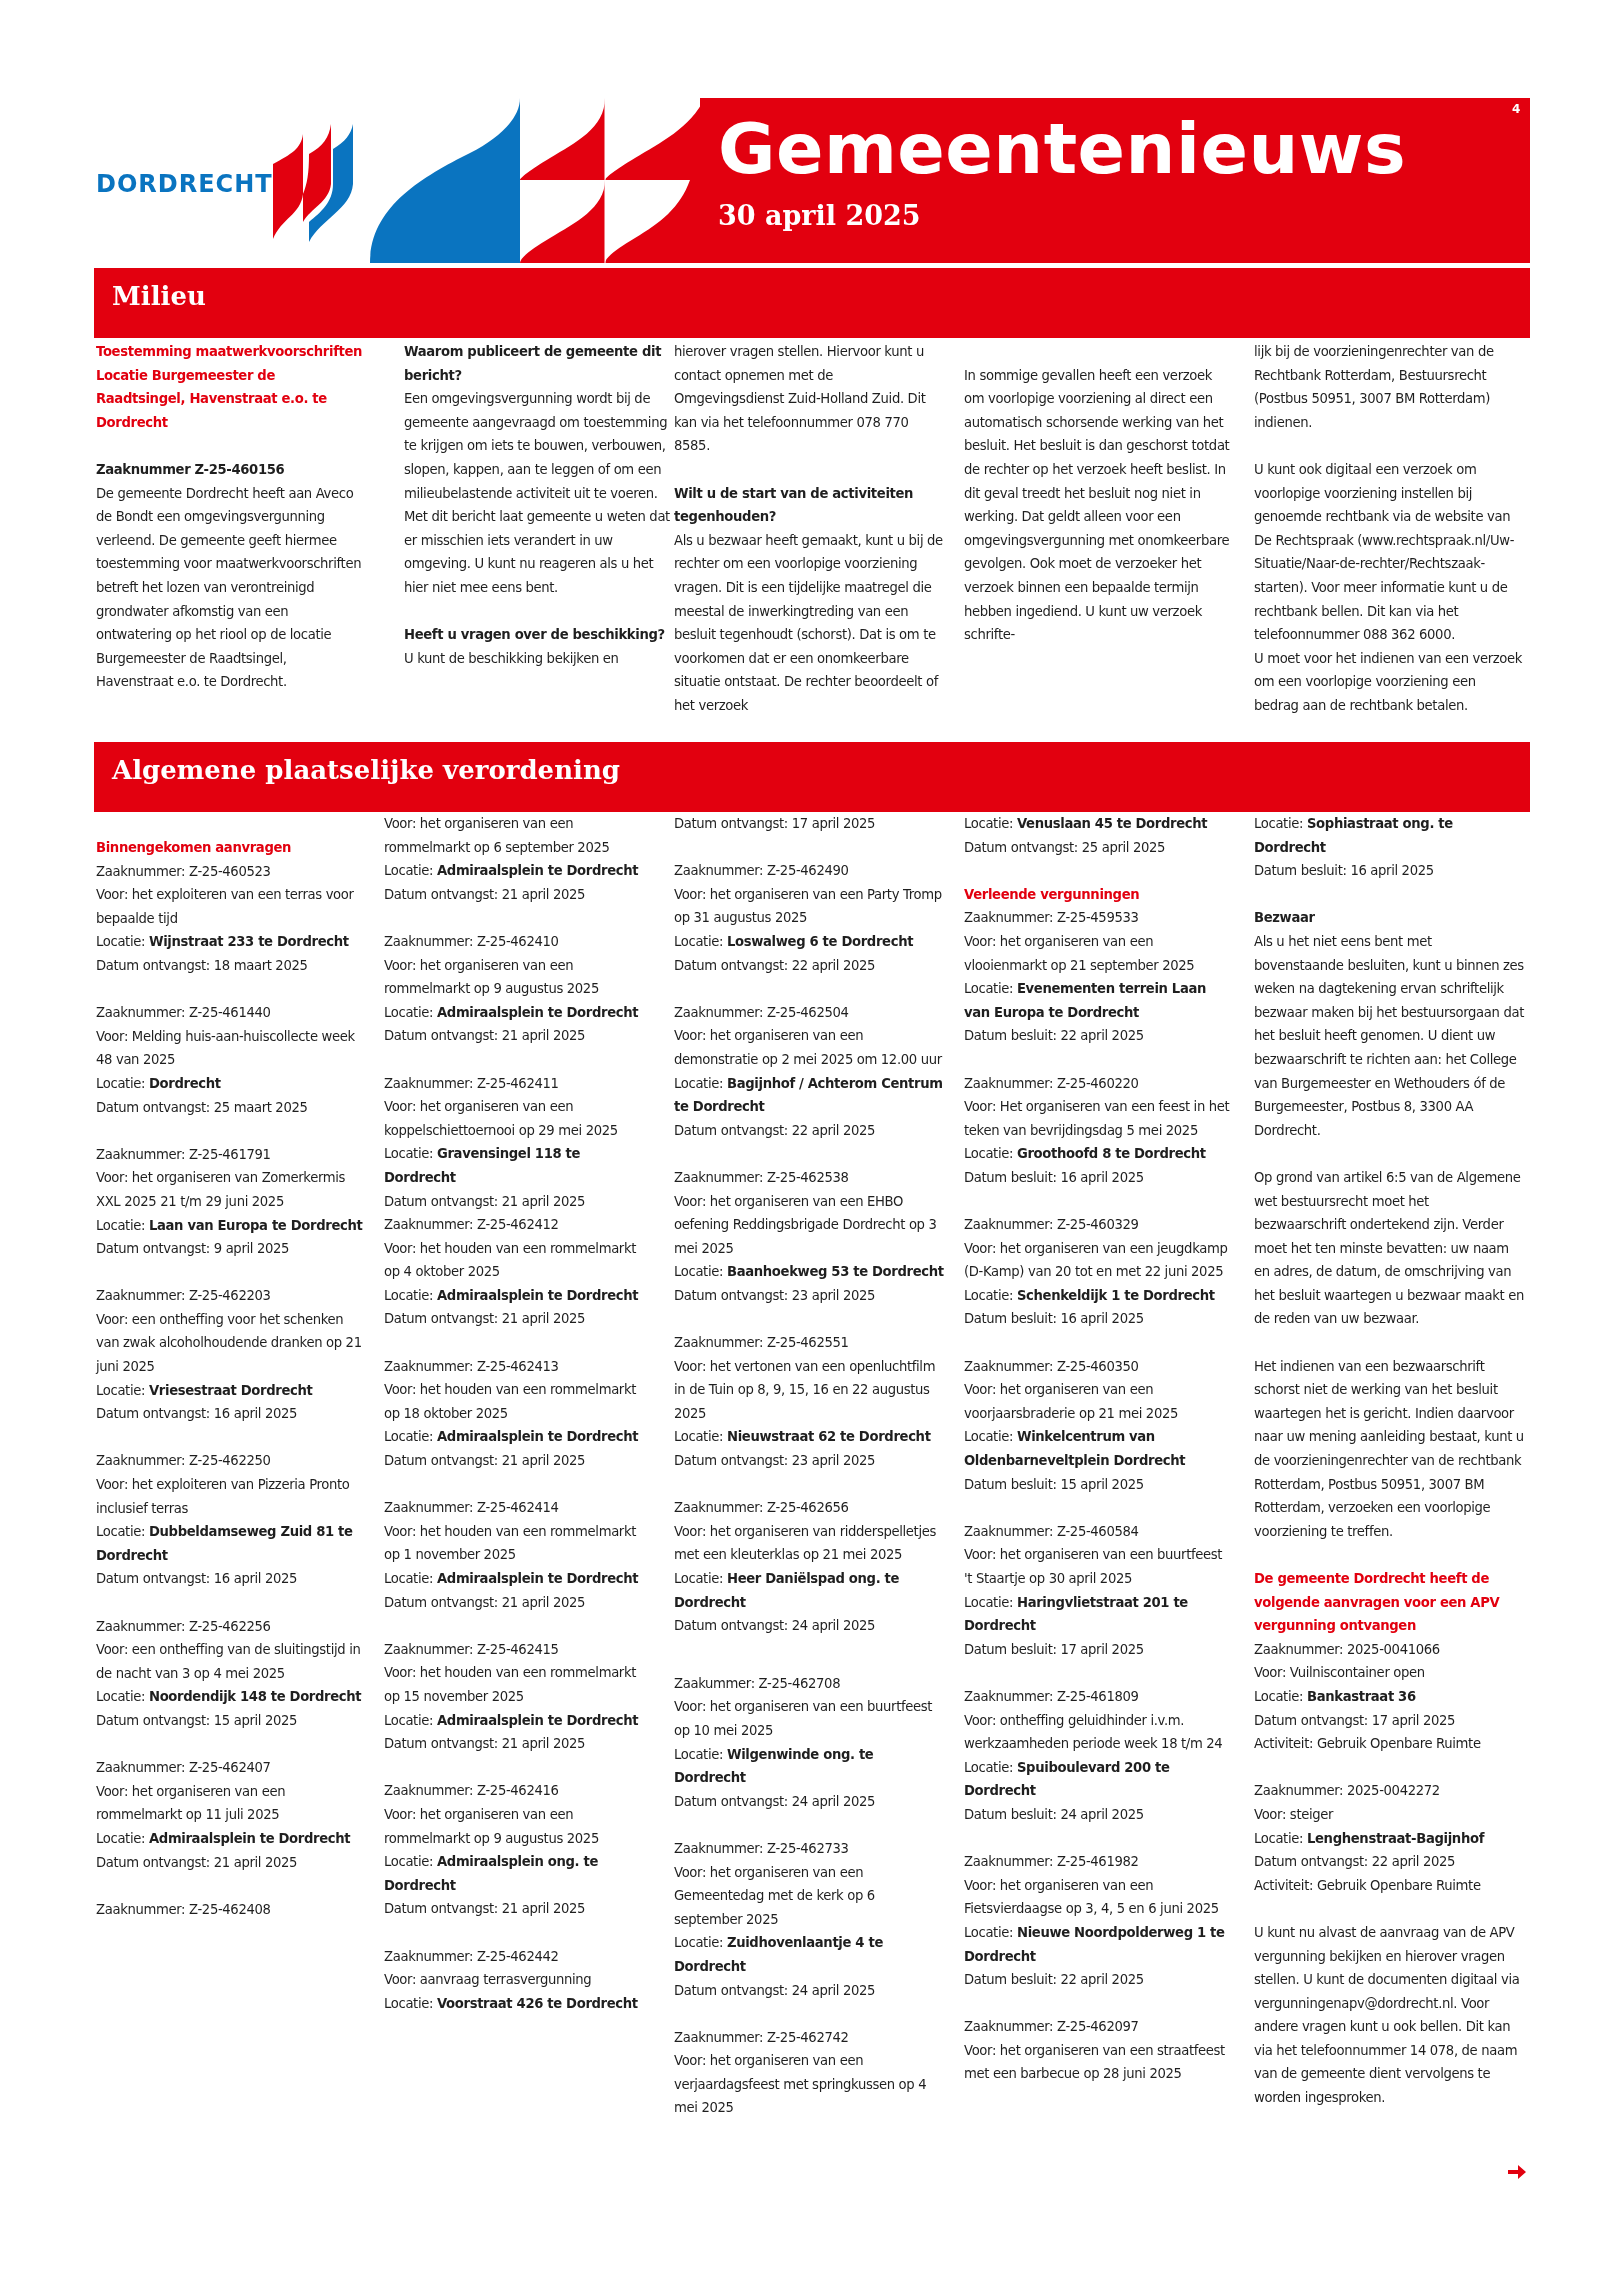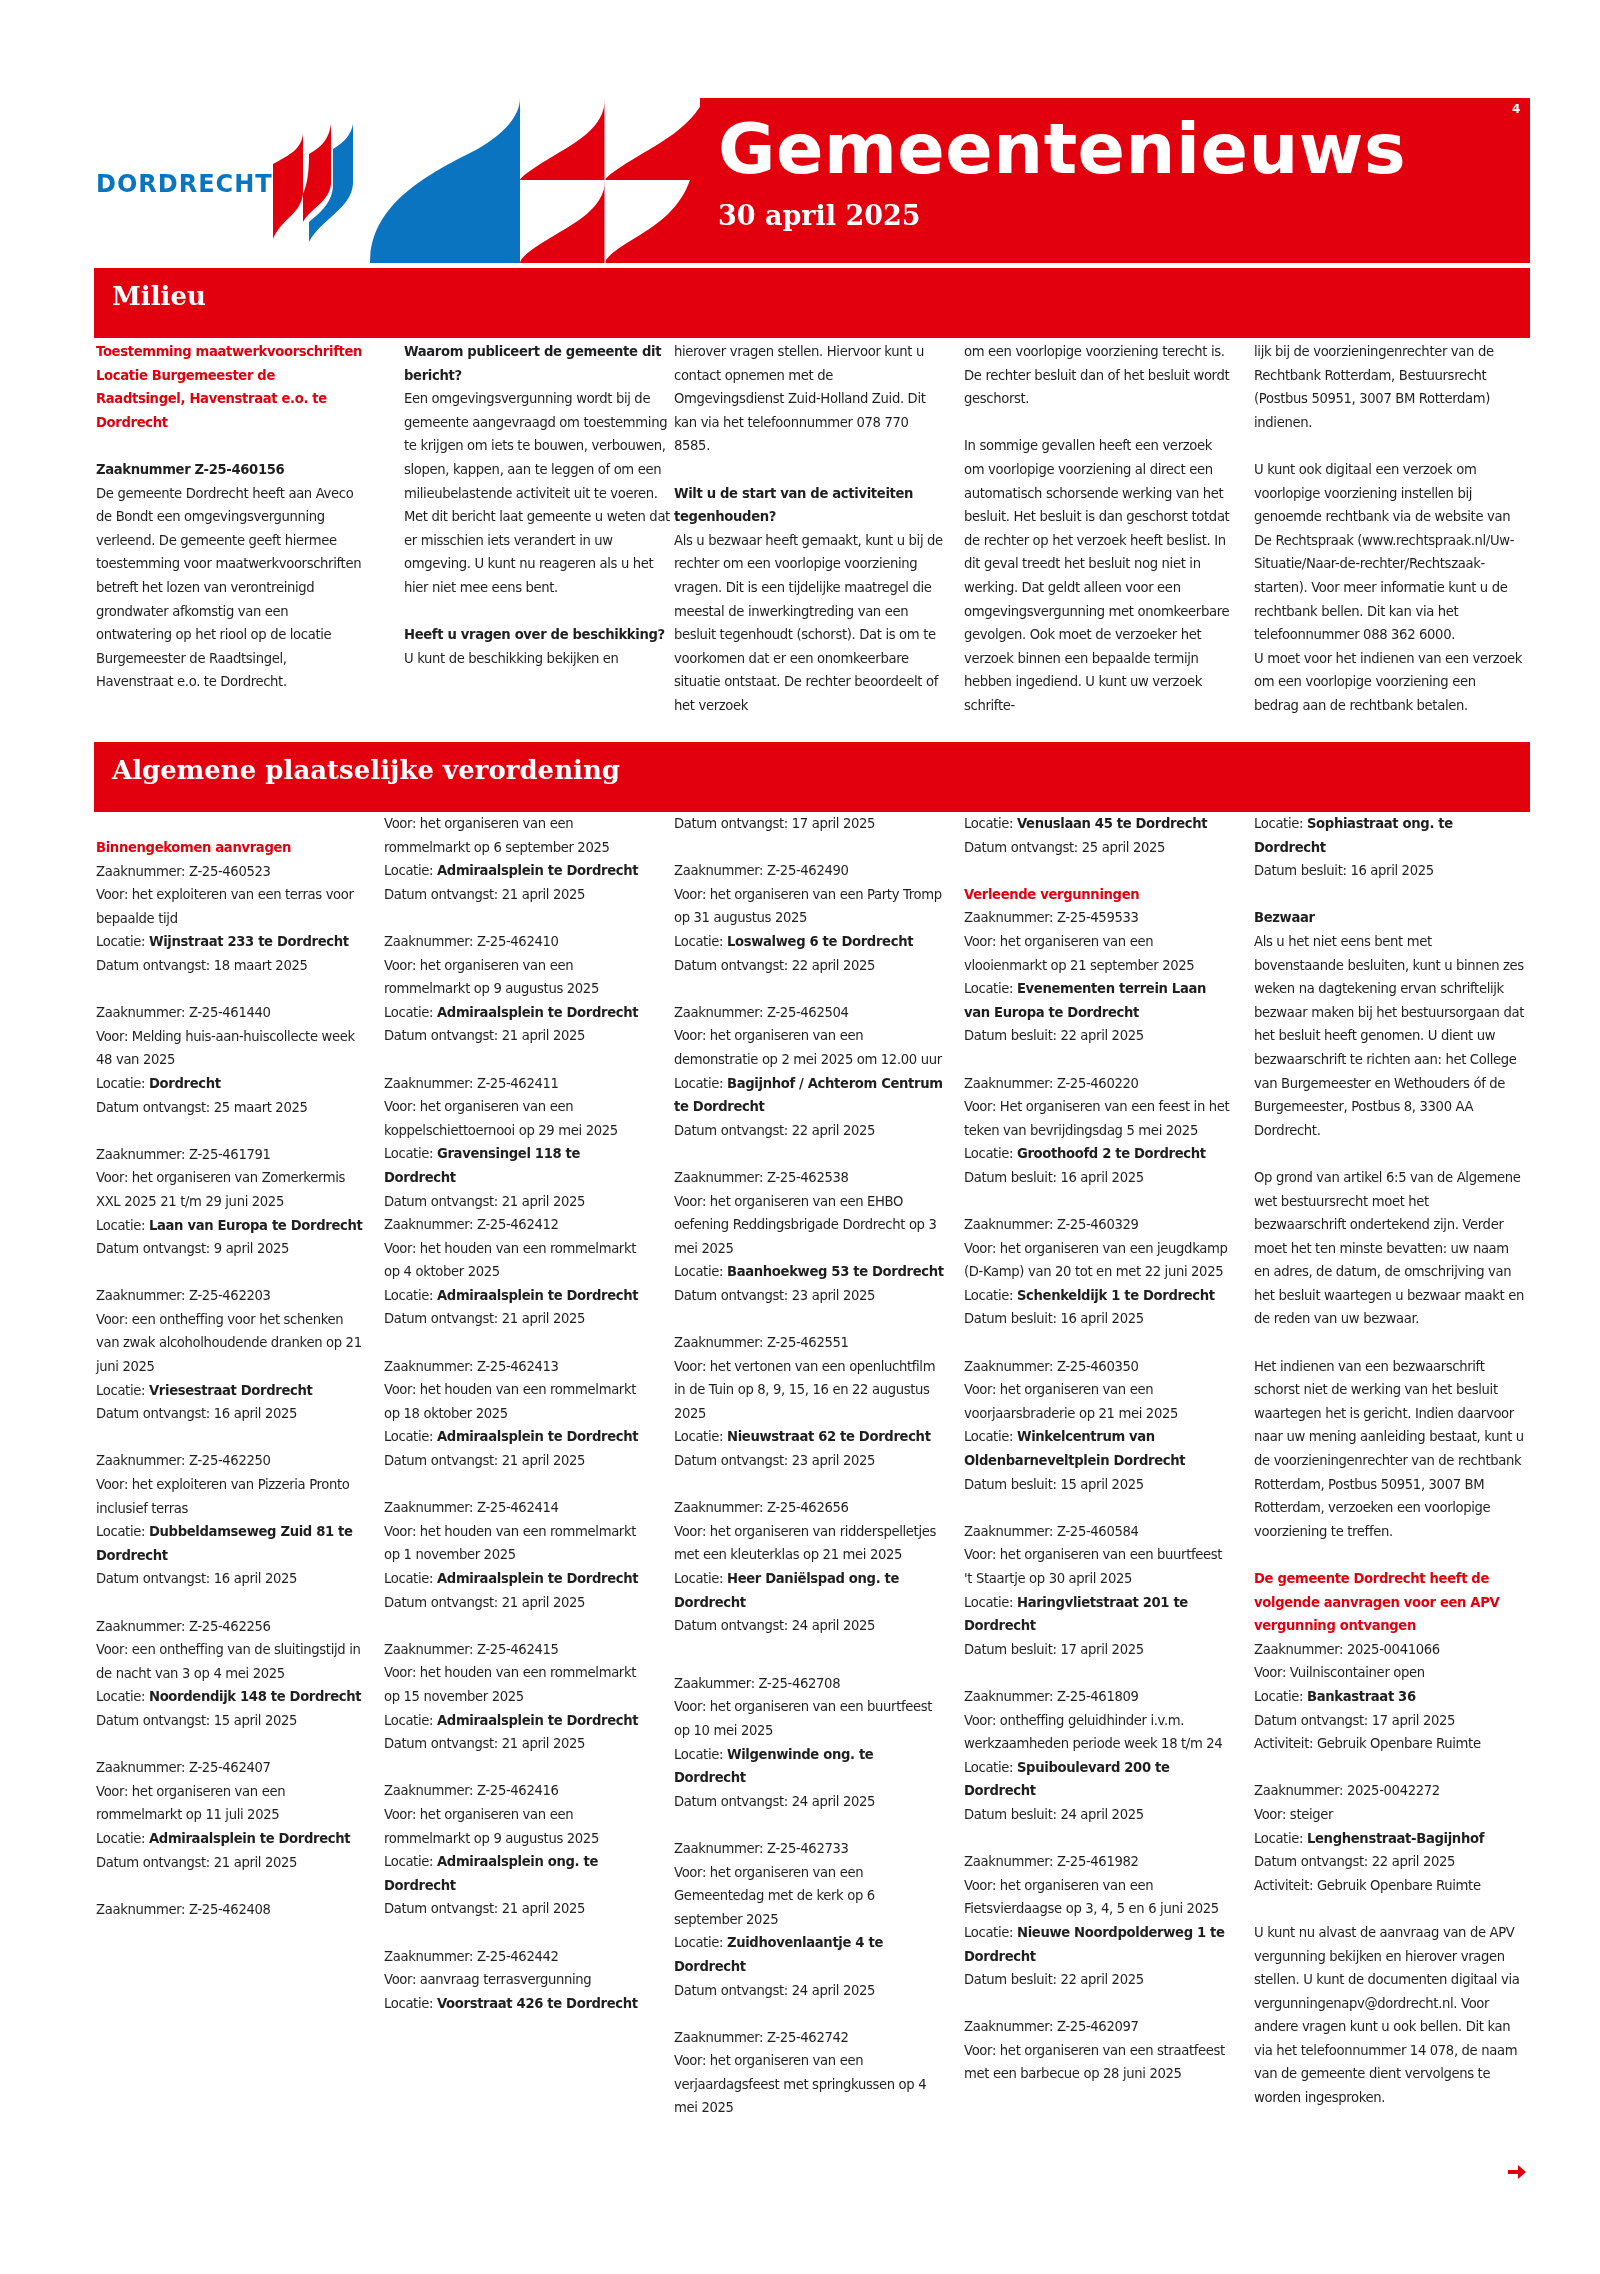--- a/index.html
+++ b/index.html
@@ -78,21 +78,20 @@
 </div>
 
 <div class="col" style="left:674px; top:340px;">
   <p>hierover vragen stellen. Hiervoor kunt u contact opnemen met de Omgevingsdienst Zuid-Holland Zuid. Dit kan via het telefoonnummer 078 770 8585.</p>
   <div class="gap"></div>
   <p class="b">Wilt u de start van de activiteiten tegenhouden?</p>
   <p>Als u bezwaar heeft gemaakt, kunt u bij de rechter om een voorlopige voorziening vragen. Dit is een tijdelijke maatregel die meestal de inwerkingtreding van een besluit tegenhoudt (schorst). Dat is om te voorkomen dat er een onomkeerbare situatie ontstaat. De rechter beoordeelt of het verzoek</p>
 </div>
 
 <div class="col" style="left:964px; top:340px;">
-  <p>om een voorlopige voorziening terecht is. De rechter besluit dan of het besluit wordt geschorst.</p>
   <div class="gap"></div>
   <p>In sommige gevallen heeft een verzoek om voorlopige voorziening al direct een automatisch schorsende werking van het besluit. Het besluit is dan geschorst totdat de rechter op het verzoek heeft beslist. In dit geval treedt het besluit nog niet in werking. Dat geldt alleen voor een omgevingsvergunning met onomkeerbare gevolgen. Ook moet de verzoeker het verzoek binnen een bepaalde termijn hebben ingediend. U kunt uw verzoek schrifte-</p>
 </div>
 
 <div class="col" style="left:1254px; top:340px;">
   <p>lijk bij de voorzieningenrechter van de Rechtbank Rotterdam, Bestuursrecht (Postbus 50951, 3007 BM Rotterdam) indienen.</p>
   <div class="gap"></div>
   <p>U kunt ook digitaal een verzoek om voorlopige voorziening instellen bij genoemde rechtbank via de website van De Rechtspraak (www.rechtspraak.nl/Uw-Situatie/Naar-de-rechter/Rechtszaak-starten). Voor meer informatie kunt u de rechtbank bellen. Dit kan via het telefoonnummer 088 362 6000.</p>
   <p>U moet voor het indienen van een verzoek om een voorlopige voorziening een bedrag aan de rechtbank betalen.</p>
 </div>
@@ -274,21 +273,21 @@
   <div class="apv-list">
       <div class="entry">
         <p><span>Zaaknummer: </span><span>Z-25-459533</span></p>
         <p><span>Voor: </span><span>het organiseren van een vlooienmarkt op 21 september 2025</span></p>
         <p><span>Locatie: </span><span class="b">Evenementen terrein Laan van Europa te Dordrecht</span></p>
         <p><span>Datum besluit: </span><span>22 april 2025</span></p>
       </div>
       <div class="entry">
         <p><span>Zaaknummer: </span><span>Z-25-460220</span></p>
         <p><span>Voor: </span><span>Het organiseren van een feest in het teken van bevrijdingsdag 5 mei 2025</span></p>
-        <p><span>Locatie: </span><span class="b">Groothoofd 2 te Dordrecht</span></p>
+        <p><span>Locatie: </span><span class="b">Groothoofd 8 te Dordrecht</span></p>
         <p><span>Datum besluit: </span><span>16 april 2025</span></p>
       </div>
       <div class="entry">
         <p><span>Zaaknummer: </span><span>Z-25-460329</span></p>
         <p><span>Voor: </span><span>het organiseren van een jeugdkamp (D-Kamp) van 20 tot en met 22 juni 2025</span></p>
         <p><span>Locatie: </span><span class="b">Schenkeldijk 1 te Dordrecht</span></p>
         <p><span>Datum besluit: </span><span>16 april 2025</span></p>
       </div>
       <div class="entry">
         <p><span>Zaaknummer: </span><span>Z-25-460350</span></p>

